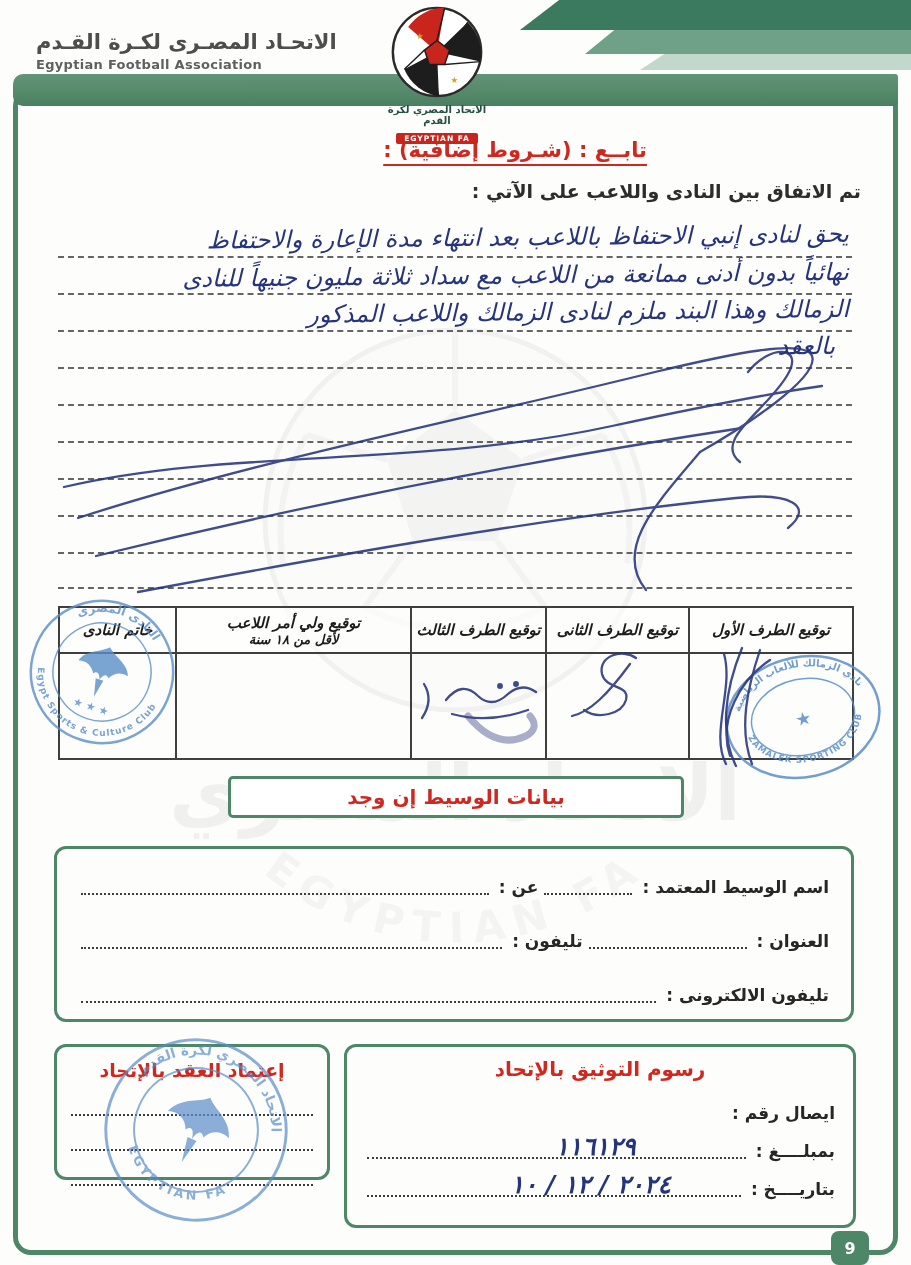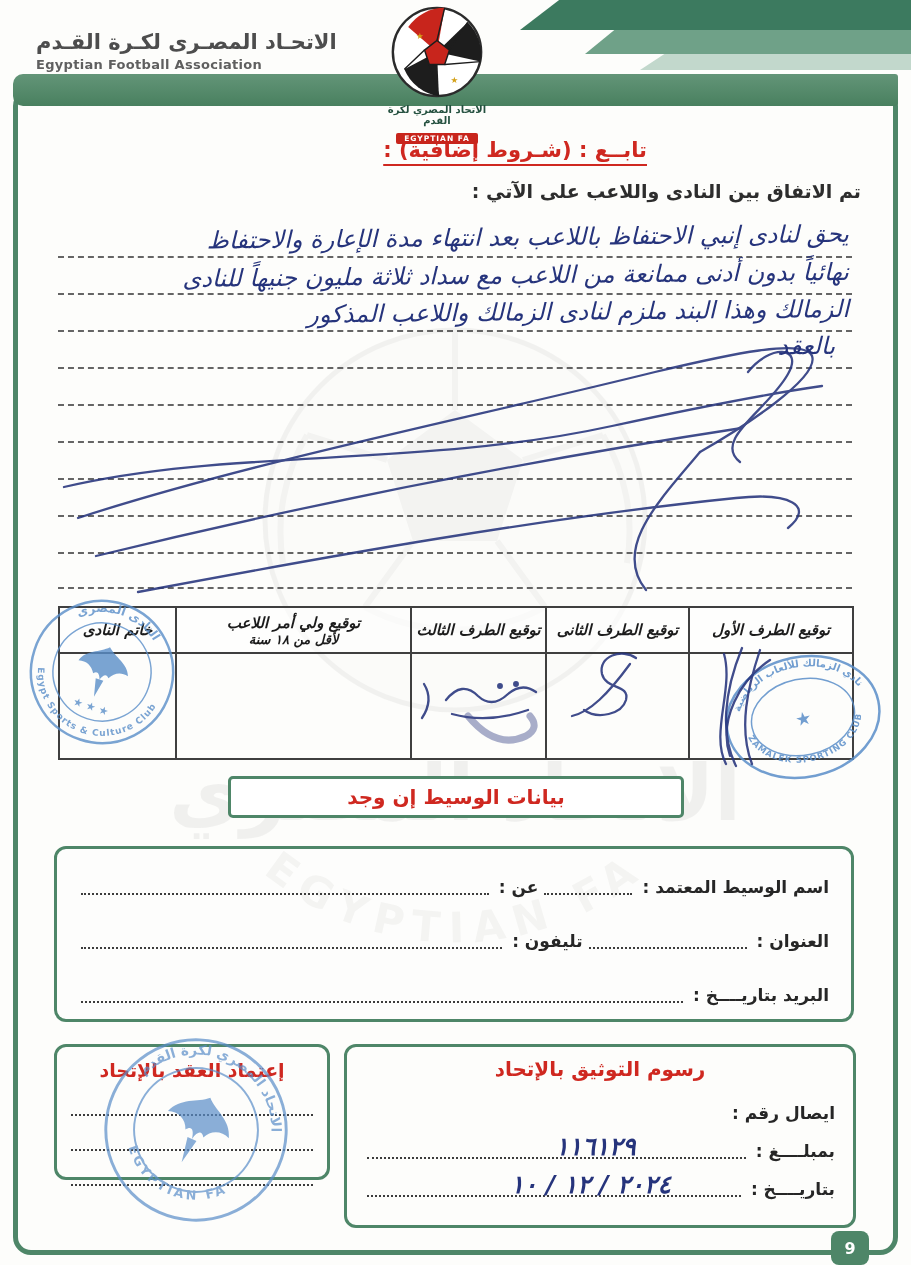--- a/index.html
+++ b/index.html
@@ -272,21 +272,21 @@
       <span class="lbl">عن :</span>
       <span class="dots grow"></span>
     </div>
     <div class="form-row">
       <span class="lbl">العنوان :</span>
       <span class="dots w160"></span>
       <span class="lbl">تليفون :</span>
       <span class="dots grow"></span>
     </div>
     <div class="form-row">
-      <span class="lbl">البريد بتاريــــخ :</span>
+      <span class="lbl">تليفون الالكترونى :</span>
       <span class="dots grow"></span>
     </div>
   </div>
 
   <div class="approval-box">
     <div class="approval-title">إعتماد العقد بالإتحاد</div>
     <div class="approval-line"></div>
     <div class="approval-line"></div>
     <div class="approval-line"></div>
   </div>

